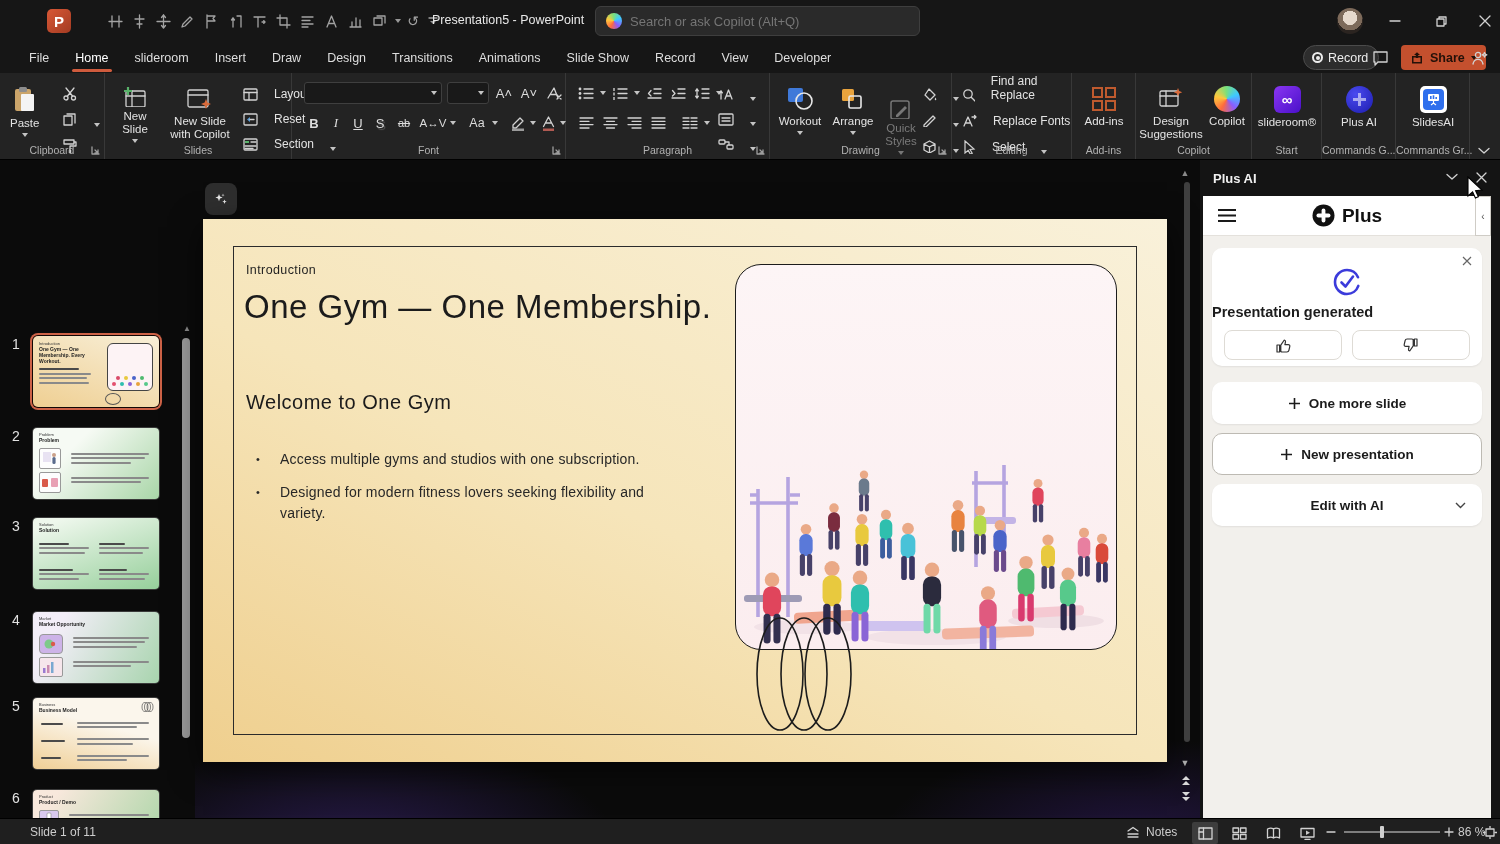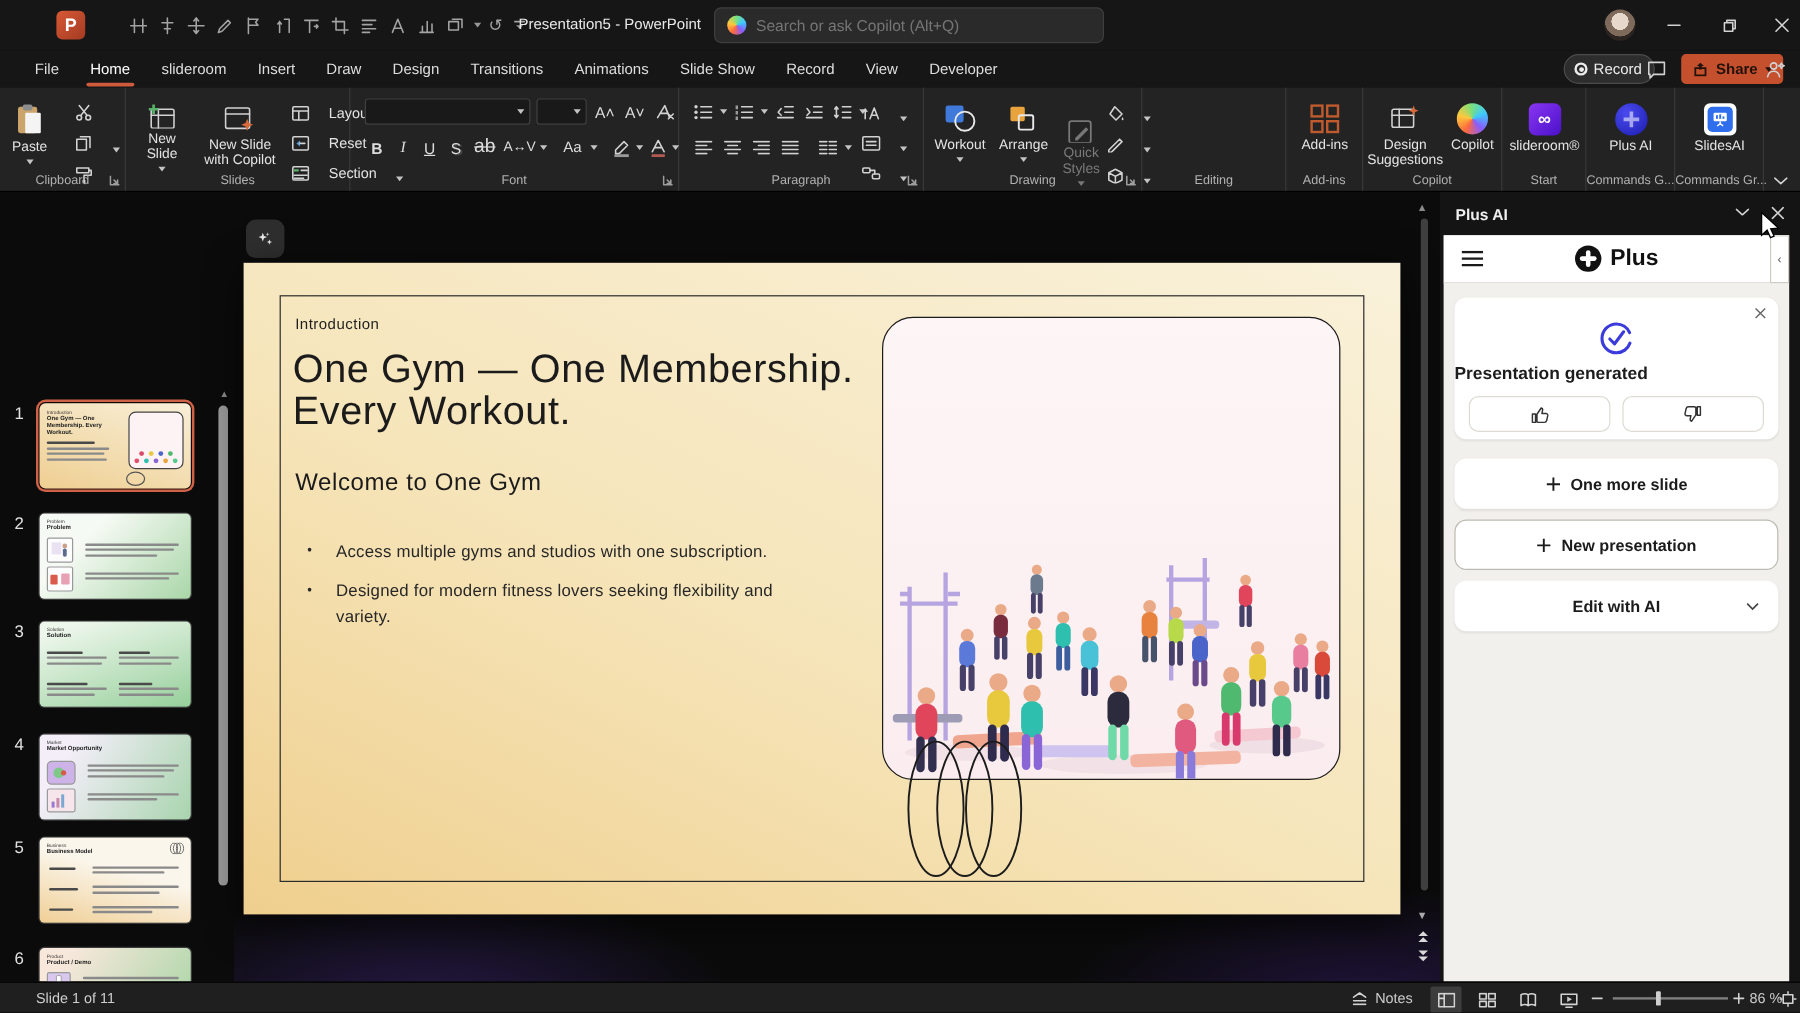--- a/index.html
+++ b/index.html
@@ -339,21 +339,21 @@
               <path class="stk" d="M2 12 8 2l4 10M4 8.5h6"></path>
               <path class="stk" d="M11 9l4 4M15 9l-4 4"></path>
             </svg>
           </span>
       </div>
       <div class="abs" style="left:12px;top:40px;display:flex;align-items:center;gap:2px">
         <span class="fg" style="font-weight:bold">B</span>
         <span class="fg" style="font-style:italic;font-family:'Liberation Serif',serif">I</span>
         <span class="fg" style="text-decoration:underline">U</span>
         <span class="fg" style="text-shadow:1.5px 1.5px 1px #555">S</span>
-        <span class="fg" style="text-decoration:line-through;font-size:16px;width:24px">ab</span>
+        <span class="fg" style="text-decoration:line-through;font-size:11px;width:24px">ab</span>
         <span class="fg" style="width:30px;font-size:11.5px">A↔V</span>
           <span class="chv"></span>
         <span class="fg" style="width:26px;font-size:12.5px;margin-left:6px">Aa</span>
           <span class="chv"></span>
         <span class="fg" style="margin-left:8px">
             <svg width="16" height="15">
               <path class="stk" d="M3 9 10 2l3 3-7 7H3z"></path>
               <rect x="2" y="12.5" width="12" height="2.5" fill="#9a9a9a"></rect>
             </svg>
           </span>
@@ -516,20 +516,42 @@
       </div>
       <div class="glabel">Drawing</div>
       <span class="launch">
           <svg width="9" height="9">
             <path class="stk" d="M1 1v7h7M4 4l3 3M7 4v3h-3"></path>
           </svg>
         </span>
     </div>
 
     <div class="grp" style="width:120px">
+      <div class="abs" style="left:10px;top:9px;display:flex;flex-direction:column;gap:6px">
+        <span class="rsm">
+            <svg width="15" height="14">
+              <circle class="stk" cx="6" cy="6" r="4.2"></circle>
+              <path class="stk" d="M9.2 9.2 13 13"></path>
+            </svg>
+            <span>Find and Replace</span>
+          </span>
+        <span class="rsm">
+            <svg width="15" height="14">
+              <path class="stk" d="M2 12 6 3l4 9M3.6 9h4.8M10 3h4M14 3l-1.5-1.5M14 3l-1.5 1.5"></path>
+            </svg>
+            <span>Replace Fonts</span>
+          </span>
+        <span class="rsm">
+            <svg width="14" height="14">
+              <path d="M3 1l9 8-4 .5 2.2 3.8-1.8 1-2.2-3.9L3 13z" fill="none" stroke="#d2d2d2" stroke-width="1.2"></path>
+            </svg>
+            <span>Select</span>
+            <span class="chv"></span>
+          </span>
+      </div>
       <div class="glabel">Editing</div>
     </div>
 
     <div class="grp" style="width:64px">
       <div class="rbig abs" style="left:4px;top:6px;width:56px">
         <svg width="26" height="26">
             <rect x="2" y="2" width="9" height="9" fill="none" stroke="#bf5a2e" stroke-width="2"></rect>
             <rect x="15" y="2" width="9" height="9" fill="none" stroke="#bf5a2e" stroke-width="2"></rect>
             <rect x="2" y="15" width="9" height="9" fill="none" stroke="#bf5a2e" stroke-width="2"></rect>
             <rect x="15" y="15" width="9" height="9" fill="none" stroke="#bf5a2e" stroke-width="2"></rect>
@@ -770,21 +792,20 @@
         <path d="M12.5 9.5l.6 1.6 1.6.6-1.6.6-.6 1.6-.6-1.6-1.6-.6 1.6-.6z" fill="#e8e8e8"></path>
         <path d="M11 3.5l.45 1.2 1.2.45-1.2.45L11 6.8l-.45-1.2-1.2-.45 1.2-.45z" fill="#bdbdbd"></path>
       </svg>
   </div>
 
   <div class="slide">
     <div class="innerborder"></div>
     <div class="eyebrow">Introduction</div>
     <div class="stitle">
       <div>One Gym — One Membership.</div>
-      <div>Every Workout.</div>
     </div>
     <div class="ssub">Welcome to One Gym</div>
     <div class="sbullets">
       <div>Access multiple gyms and studios with one subscription.</div>
       <div>Designed for modern fitness lovers seeking flexibility and variety.</div>
     </div>
 
     <div class="imgpanel">
       <svg width="382" height="250" viewBox="0 0 382 250" style="position:absolute;bottom:0;left:0">
         <defs>

